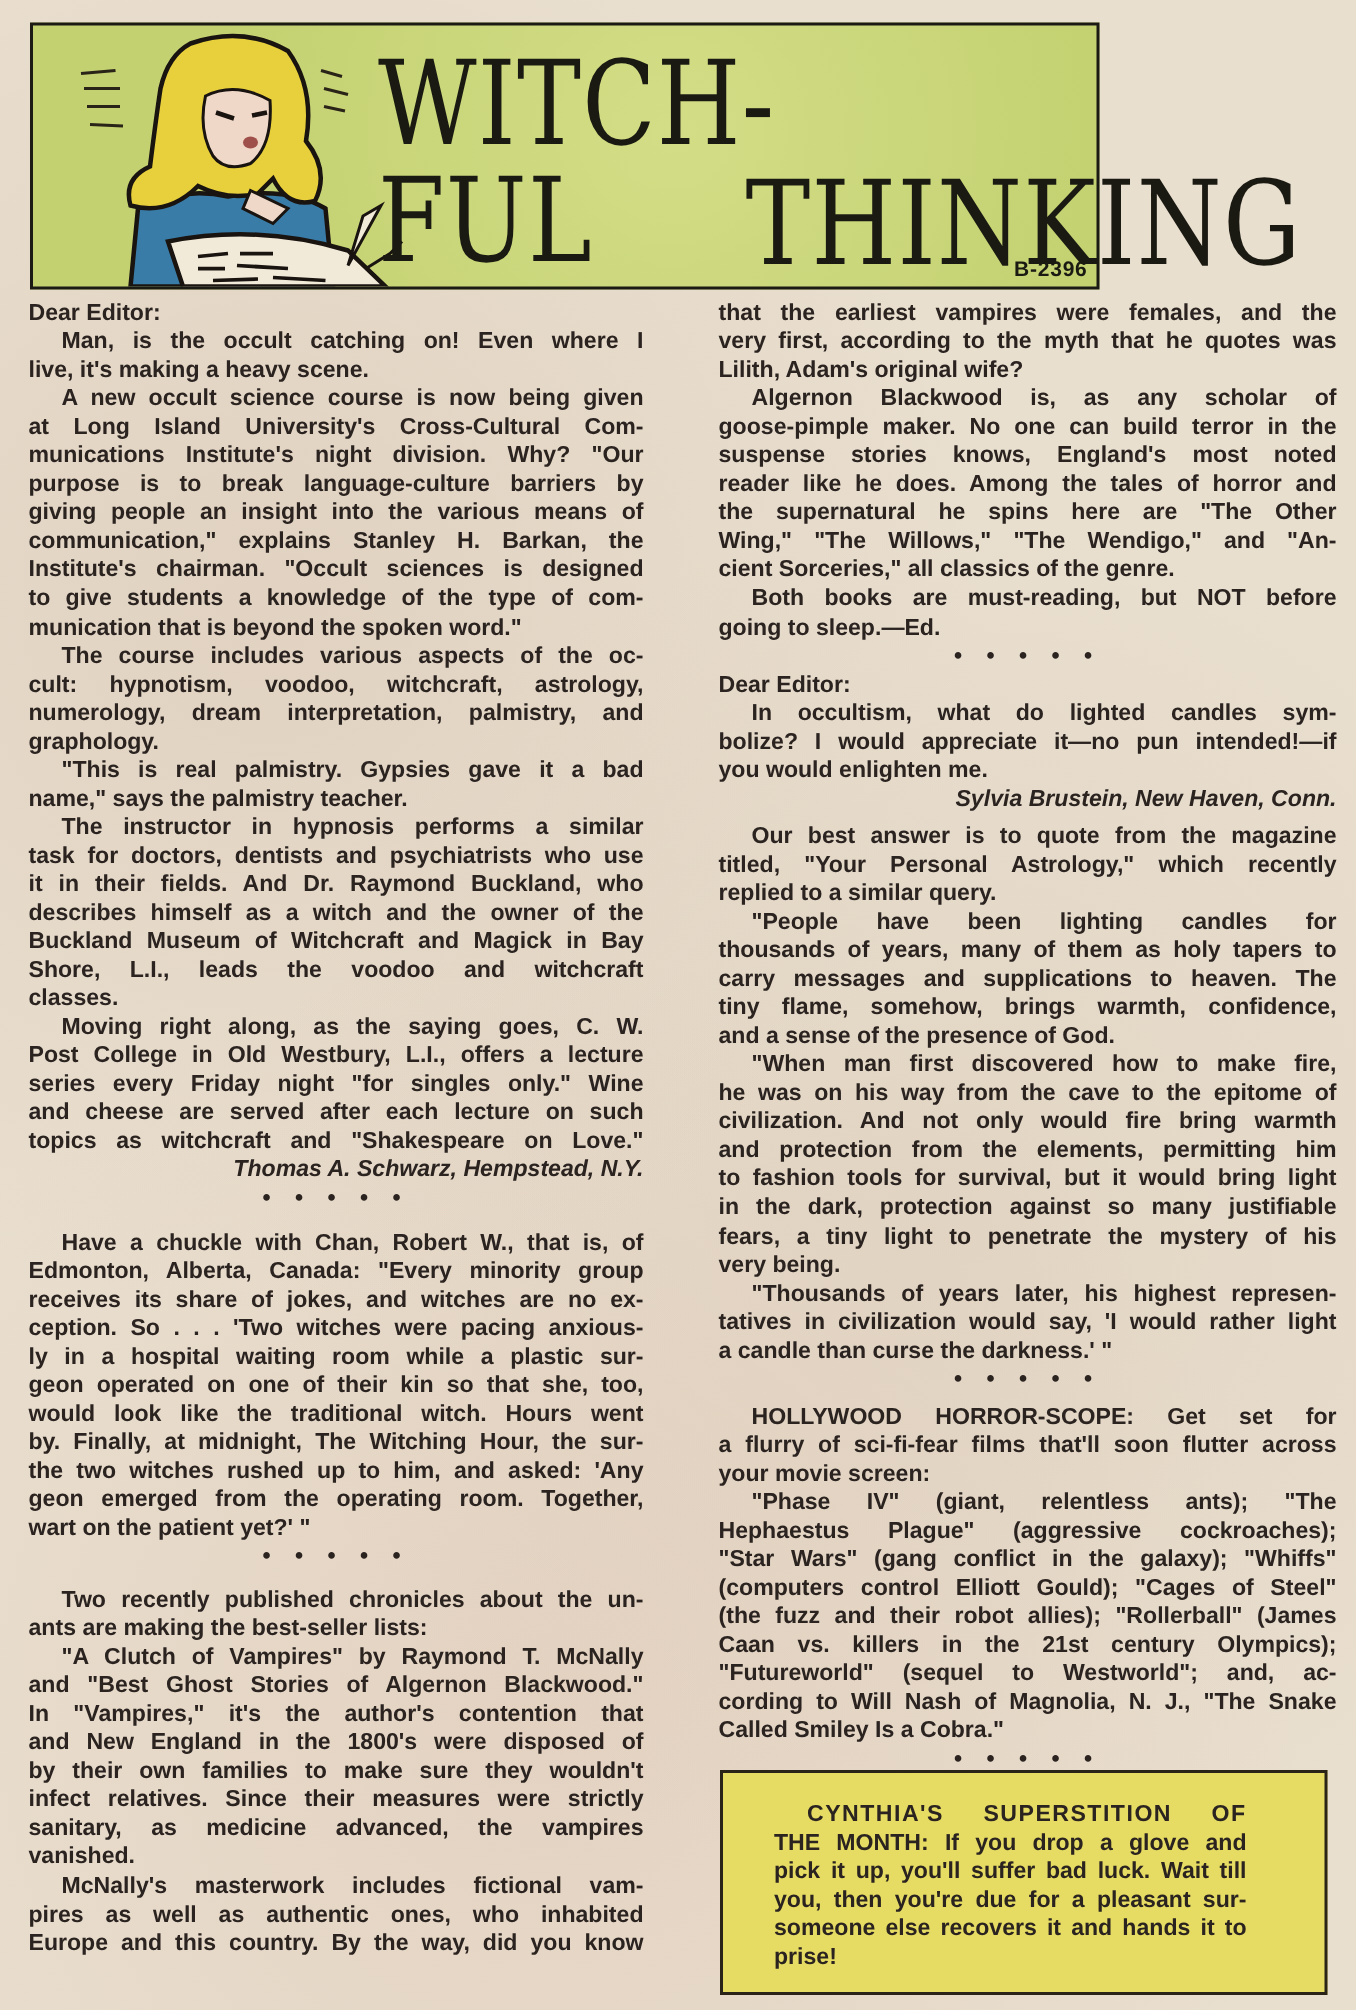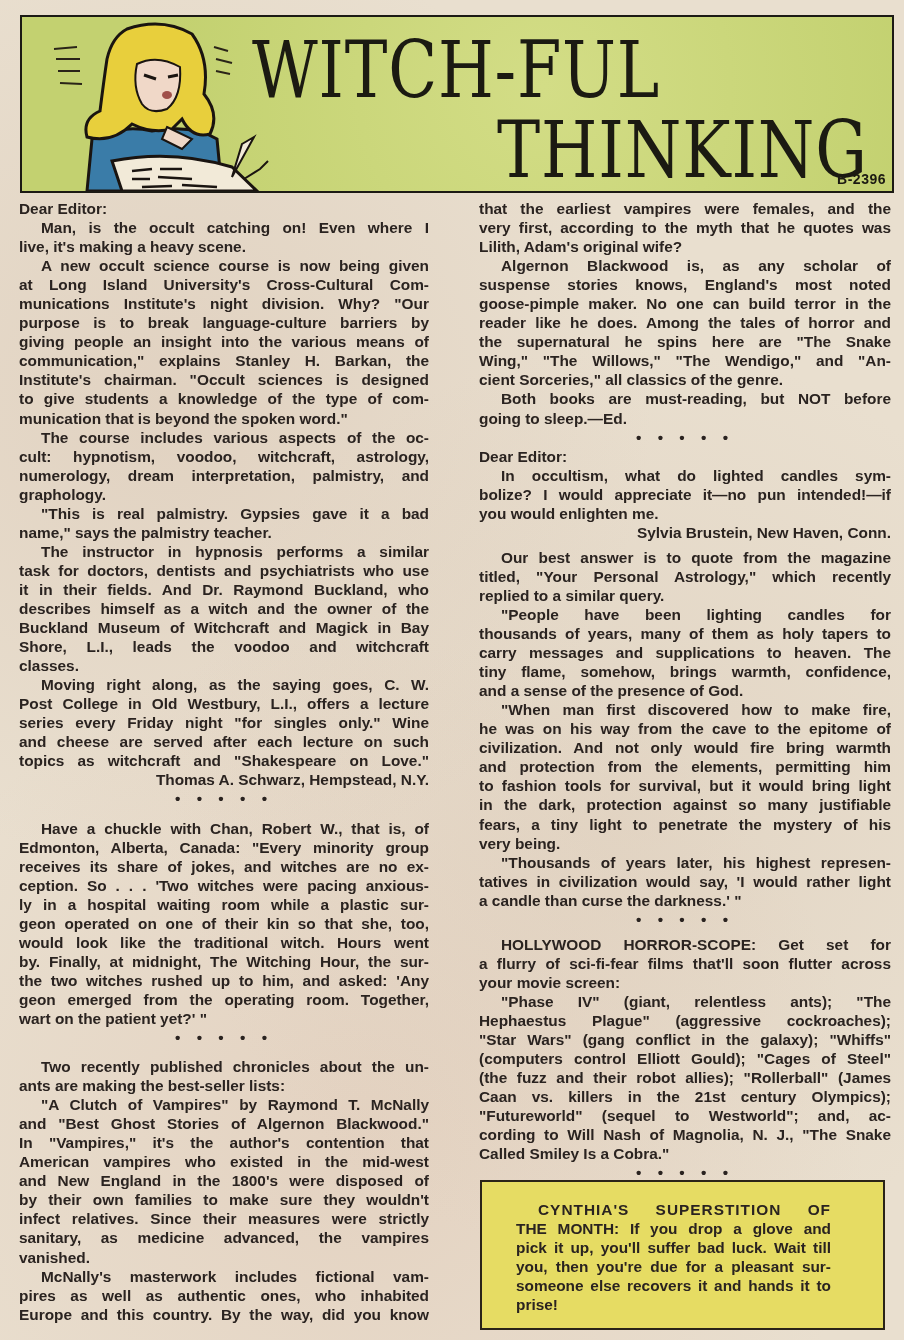--- a/index.html
+++ b/index.html
@@ -8,21 +8,21 @@
     background:#e9dfcf;
     background-image:
       radial-gradient(circle at 20% 30%, rgba(200,170,150,0.25) 0, transparent 40%),
       radial-gradient(circle at 70% 60%, rgba(210,190,170,0.3) 0, transparent 45%),
       radial-gradient(circle at 40% 85%, rgba(215,180,160,0.3) 0, transparent 40%);
     font-family:"Liberation Sans", sans-serif;
     color:#231d1a;
     position:relative;
   }
   .banner {
-    position:absolute; left:20px; top:15px; width:874px; height:178px;
+    position:absolute; left:20px; top:15px; width:713px; height:178px;
     background:#c9d77a;
     background-image:radial-gradient(circle at 60% 40%, #d3dd86 0, #c3d170 70%);
     border:2px solid #1c1a14; box-sizing:border-box;
   }
   .illus { position:absolute; left:10px; top:2px; width:245px; height:172px; }
   .title1 {
     position:absolute; left:230px; top:14px;
     font-family:"DejaVu Serif", serif; font-size:78px; letter-spacing:1px;
     color:#1b1a12; font-weight:normal; transform:scaleX(0.82); transform-origin:left top;
     line-height:1;
@@ -38,21 +38,21 @@
   }
   .col {
     position:absolute; top:199px; font-size:15.4px; line-height:19.05px;
     font-weight:bold; color:#2a2320;
   }
   .col.left { left:19px; width:410px; }
   .col.right { left:479px; width:412px; }
   .ln { display:block; white-space:nowrap; text-align:justify; text-align-last:justify; height:19.05px; }
   .ln.last { text-align-last:left; }
   .ln.ind { padding-left:22px; }
-  .ln.sig { text-align-last:right; }
+  .ln.sig { text-align-last:right;font-style:italic; }
   .ln.ctr { text-align:center; text-align-last:center; letter-spacing:6px; }
   .gap { display:block; height:10px; }
   .box {
     position:absolute; left:480px; top:1180px; width:405px; height:150px;
     background:#e6dc63; border:2px solid #2a2418; box-sizing:border-box;
     padding:18px 52px 0 34px; font-weight:bold; font-size:15.4px; line-height:19.05px;
     color:#2a2320;
   }
   .box .ln { text-align:justify; }
   .hd { letter-spacing:1px; }
@@ -151,42 +151,41 @@
       <span class="ln last">wart on the patient yet?' "</span>
       <span class="ln ctr">• • • • •</span>
     </div>
   <span class="gap"></span>
   <div>
       <span class="ln ind">Two recently published chronicles about the un-</span>
       <span class="ln last">ants are making the best-seller lists:</span>
       <span class="ln ind">"A Clutch of Vampires" by Raymond T. McNally</span>
       <span class="ln ">and "Best Ghost Stories of Algernon Blackwood."</span>
       <span class="ln ">In "Vampires," it's the author's contention that</span>
-      <span class="ln ">American vampires who existed in the mid-west</span>
       <span class="ln ">and New England in the 1800's were disposed of</span>
       <span class="ln ">by their own families to make sure they wouldn't</span>
       <span class="ln ">infect relatives. Since their measures were strictly</span>
       <span class="ln ">sanitary, as medicine advanced, the vampires</span>
       <span class="ln last">vanished.</span>
       <span class="ln ind">McNally's masterwork includes fictional vam-</span>
       <span class="ln ">pires as well as authentic ones, who inhabited</span>
       <span class="ln ">Europe and this country. By the way, did you know</span>
     </div>
 </div>
 
 <div class="col right">
   <div>
       <span class="ln ">that the earliest vampires were females, and the</span>
       <span class="ln ">very first, according to the myth that he quotes was</span>
       <span class="ln last">Lilith, Adam's original wife?</span>
       <span class="ln ind">Algernon Blackwood is, as any scholar of</span>
+      <span class="ln ">goose-pimple maker. No one can build terror in the</span>
       <span class="ln ">suspense stories knows, England's most noted</span>
-      <span class="ln ">goose-pimple maker. No one can build terror in the</span>
       <span class="ln ">reader like he does. Among the tales of horror and</span>
-      <span class="ln ">the supernatural he spins here are "The Snake</span>
+      <span class="ln ">the supernatural he spins here are "The Other</span>
       <span class="ln ">Wing," "The Willows," "The Wendigo," and "An-</span>
       <span class="ln last">cient Sorceries," all classics of the genre.</span>
       <span class="ln ind">Both books are must-reading, but NOT before</span>
       <span class="ln last">going to sleep.—Ed.</span>
       <span class="ln ctr">• • • • •</span>
     </div>
   <div>
       <span class="ln last">Dear Editor:</span>
       <span class="ln ind">In occultism, what do lighted candles sym-</span>
       <span class="ln ">bolize? I would appreciate it—no pun intended!—if</span>

